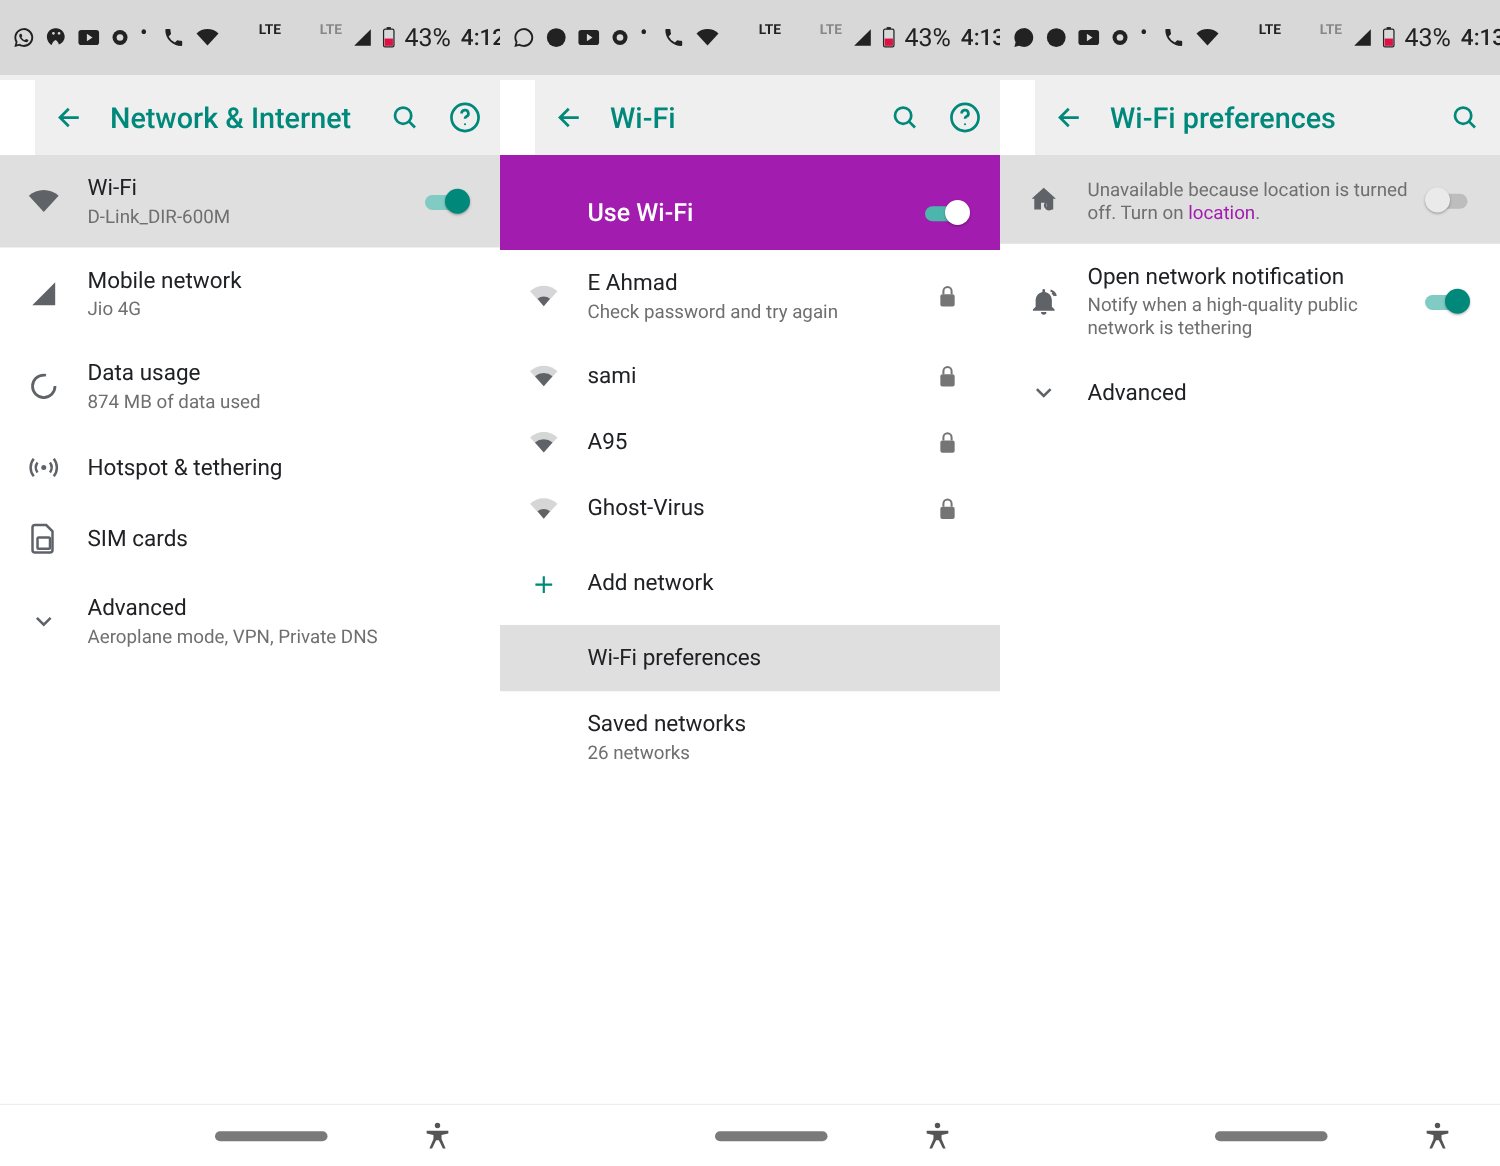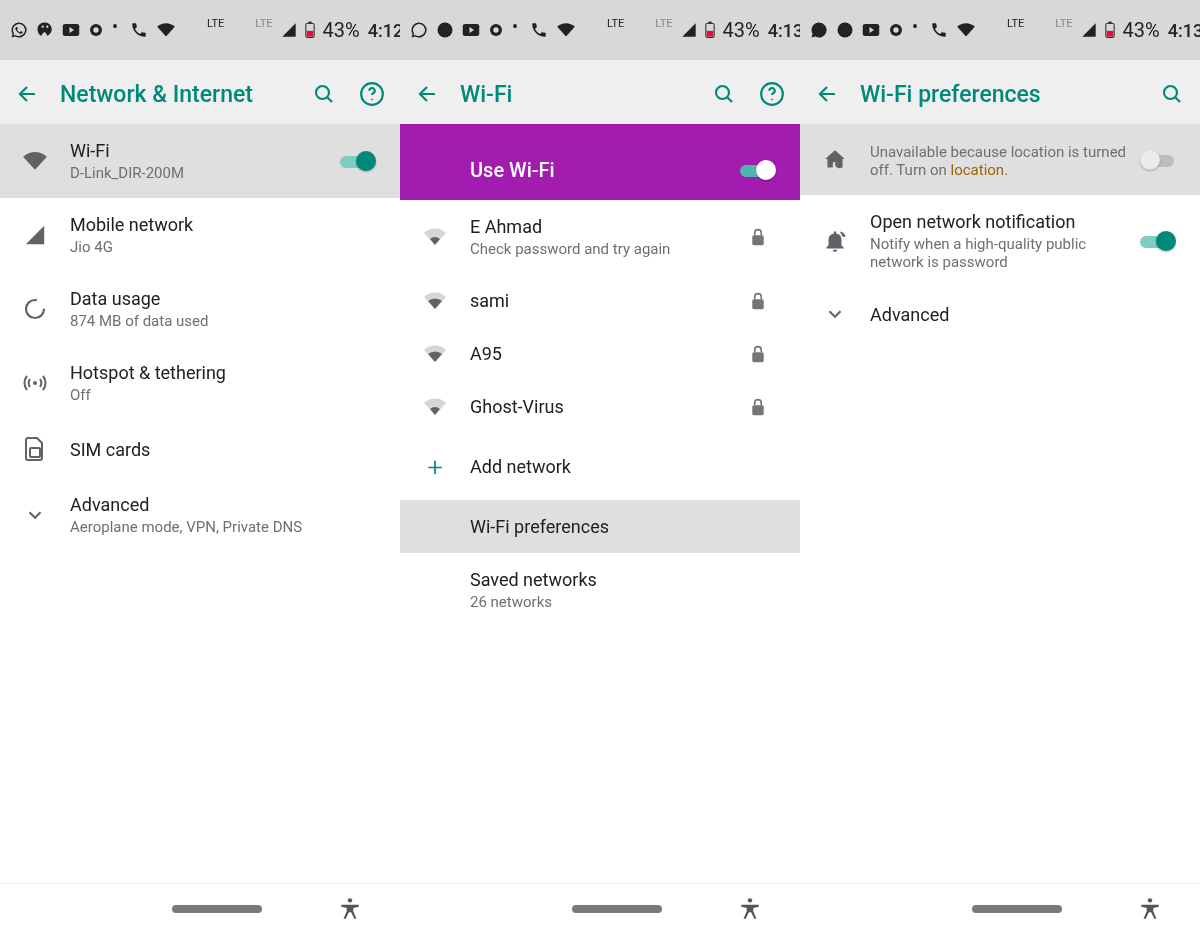--- a/index.html
+++ b/index.html
@@ -5,25 +5,25 @@
   * { box-sizing: border-box; margin: 0; padding: 0; }
   html, body { width: 1200px; height: 933px; font-family: Roboto, "Helvetica Neue", Arial, sans-serif; background:#f4f4f4; color:#202124; }
   .phones { display:flex; width:1200px; height:933px; }
   .phone { width:400px; height:933px; background:#fff; display:flex; flex-direction:column; position:relative; }
   
   .status-bar { height:60px; background:#d9d8d8; display:flex; align-items:center; gap:6px; padding:0 10px; color:#222; font-size:15px; }
   .status-bar .left-cluster, .status-bar .right-cluster { display:flex; align-items:center; gap:8px; }
   .status-bar .spacer { flex:1; }
   .status-bar svg, .status-bar .glyph { flex:0 0 auto; }
   .dot { font-size:18px; line-height:1; position:relative; top:-3px; }
-  .lte { font-size:11px; font-weight:400; position:relative; top:-7px;padding-left:23px; }
+  .lte { font-size:11px; font-weight:700; position:relative; top:-7px;padding-left:23px; }
   .time { font-size:18px; font-weight:500; }
   .pct { font-size:20px; }
   
-  .toolbar { display:flex; align-items:center; height:60px; padding:0 12px; gap:16px; background:#efefef; }
+  .toolbar { display:flex; align-items:center; height:60px; padding:0 12px; gap:16px; background:#efefef;margin-left:28px; }
   .toolbar .title { flex:1; font-size:23px; font-weight:500; color:#00897b; }
   .toolbar .icon-btn { width:32px; height:32px; display:flex; align-items:center; justify-content:center; color:#00897b; }
   
   .list { flex:1; overflow:hidden; background:#fff; }
   .row { display:flex; align-items:center; padding:16px 12px 16px 0; }
   .row .lead { width:70px; display:flex; align-items:center; justify-content:center; }
   .row .body { flex:1; }
   .row .body .primary { font-size:18px; color:#202124; }
   .row .body .secondary { font-size:15px; color:#6f6f6f; margin-top:3px; }
   .row .trail { width:60px; display:flex; align-items:center; justify-content:center; }
@@ -39,21 +39,21 @@
   .switch.white .track { background:#4db6ac; }
   .switch.off .knob { background:#eaeaea; }
   .lock { color:#757575; }
   .plus { color:#00897b; font-size:26px; font-weight:400; }
   .phone2-list .row .lead { width:70px; }
   
   .navbar { height:50px; background:#fff; display:flex; align-items:center; justify-content:space-around; border-top:1px solid #eee; }
   .home-pill { width:90px; height:8px; border-radius:4px; background:#7a7a7a; }
   .acc-icon { color:#555; }
   .tiny-gap { height:4px; background:#efefef; }
-  .body-link-inline { color:#a16207; }
+  .body-link-inline { color:#a21caf; }
   .secondary-inline { font-size:15px; color:#6f6f6f; margin-top:3px; }
 </style>
 </head>
 <body>
 
 <div class="phones">
 
   <div class="phone">
     <div class="status-bar">
       <div class="left-cluster">
@@ -119,21 +119,21 @@
     </div>
     <div class="list">
       <div class="row highlight">
         <div class="lead">
             <svg width="26" height="22" viewBox="0 0 24 20" fill="#5f6368">
               <path d="M12 18 1 6a16 16 0 0 1 22 0z"></path>
             </svg>
           </div>
         <div class="body">
           <div class="primary">Wi-Fi</div>
-          <div class="secondary">D-Link_DIR-200M</div>
+          <div class="secondary">D-Link_DIR-600M</div>
         </div>
         <div class="trail">
           <div class="switch on">
               <div class="track"></div>
               <div class="knob"></div>
             </div>
         </div>
       </div>
       <div class="row">
         <div class="lead">
@@ -159,21 +159,20 @@
       </div>
       <div class="row">
         <div class="lead">
             <svg width="24" height="24" viewBox="0 0 24 24" fill="none" stroke="#5f6368" stroke-width="2">
               <circle cx="12" cy="12" r="2" fill="#5f6368" stroke="none"></circle>
               <path d="M7 16a7 7 0 0 1 0-8M17 8a7 7 0 0 1 0 8M4 19a11 11 0 0 1 0-14M20 5a11 11 0 0 1 0 14"></path>
             </svg>
           </div>
         <div class="body">
           <div class="primary">Hotspot &amp; tethering</div>
-          <div class="secondary">Off</div>
         </div>
       </div>
       <div class="row">
         <div class="lead">
             <svg width="22" height="26" viewBox="0 0 20 26" fill="none" stroke="#5f6368" stroke-width="2">
               <path d="M3 2h9l5 5v15a2 2 0 0 1-2 2H3a2 2 0 0 1-2-2V4a2 2 0 0 1 2-2z"></path>
               <rect x="5" y="12" width="10" height="9" rx="1"></rect>
             </svg>
           </div>
         <div class="body">
@@ -467,21 +466,21 @@
       <div class="row">
         <div class="lead">
             <svg width="26" height="26" viewBox="0 0 24 24" fill="#5f6368">
               <path d="M12 22a2 2 0 0 0 2-2h-4a2 2 0 0 0 2 2zm6-6V11a6 6 0 0 0-5-5.91V4a1 1 0 0 0-2 0v1.09A6 6 0 0 0 6 11v5l-2 2v1h16v-1z"></path>
               <path d="M17 4a6 6 0 0 1 4 4" fill="none" stroke="#5f6368" stroke-width="1.5"></path>
               <path d="M18 6a3 3 0 0 1 2 2" fill="none" stroke="#5f6368" stroke-width="1.5"></path>
             </svg>
           </div>
         <div class="body">
           <div class="primary">Open network notification</div>
-          <div class="secondary">Notify when a high-quality public network is password</div>
+          <div class="secondary">Notify when a high-quality public network is tethering</div>
         </div>
         <div class="trail">
           <div class="switch on">
               <div class="track"></div>
               <div class="knob"></div>
             </div>
         </div>
       </div>
 
       <div class="row">

